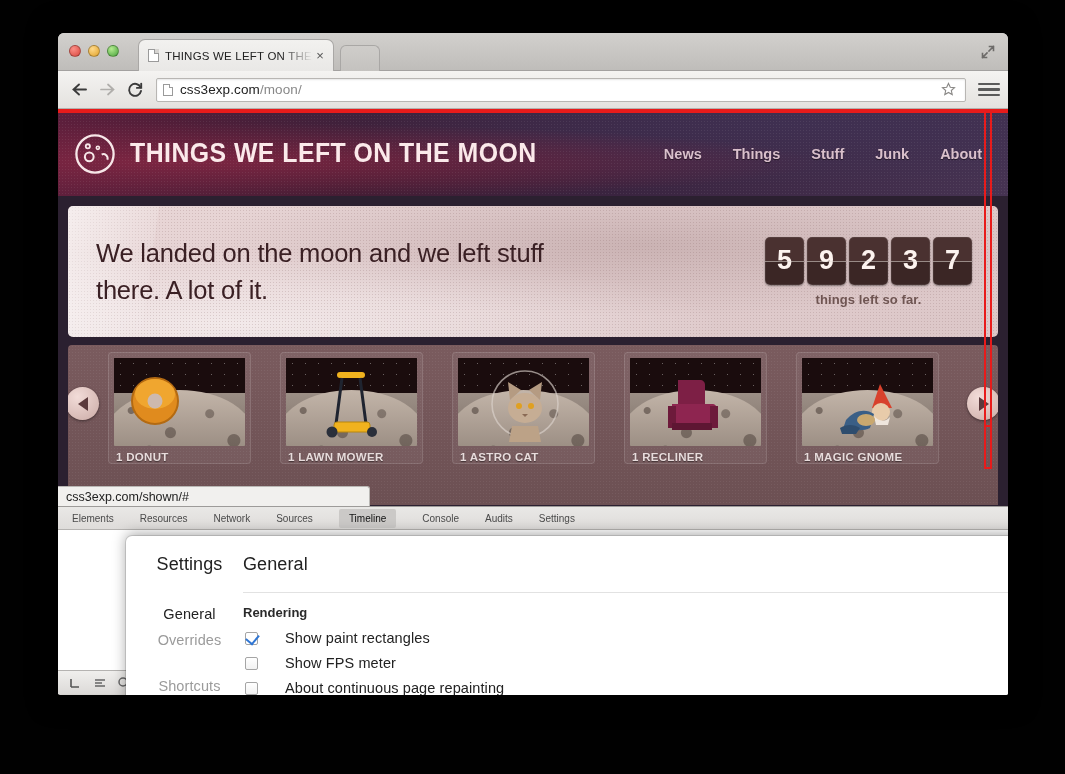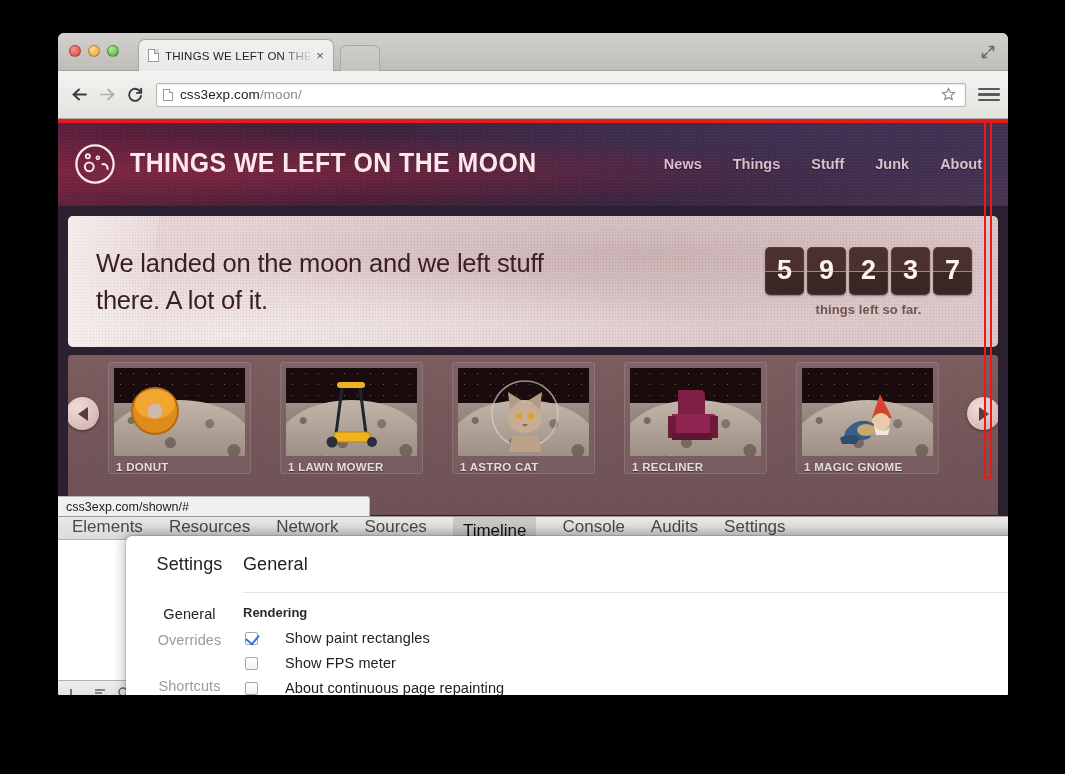--- a/index.html
+++ b/index.html
@@ -82,21 +82,21 @@
     border:1px solid #a9a7a5; border-bottom:none;
     border-radius:6px 6px 0 0;
   }
   #fullscreen-btn {
     position:absolute; right:11px; top:10px;
     width:18px; height:18px;
   }
 
   
   #toolbar {
-    height:48px;
+    height:38px;
     background:linear-gradient(#f4f3f1,#e4e2df);
     border-bottom:1px solid #b3b1ae;
     display:flex; align-items:center;
     padding:0 8px;
   }
   .navbtn {
     width:26px; height:26px; margin-right:2px;
     display:flex; align-items:center; justify-content:center;
     color:#3b3b3b;
   }
@@ -317,23 +317,23 @@
     position:relative;
     height:188px;
     background:#e9e8e6;
     border-top:1px solid #9d9b99;
     overflow:hidden;
   }
   #dt-tabs {
     height:23px;
     background:linear-gradient(#e9e8e6,#dedcda);
     border-bottom:1px solid #b5b3b1;
-    display:flex; 
+    display:flex; align-items:center;
     padding-left:14px; gap:26px;
-    font-size:17px; color:#4a4a4a;
+    font-size:10px; color:#4a4a4a;
   }
   #dt-tabs .dt-tab.active {
     background:#cbc9c7; padding:4px 10px; border-radius:2px; color:#111;
   }
   #dt-toolbar {
     position:absolute; left:0; right:0; bottom:0;
     height:24px;
     background:linear-gradient(#f0efed,#dcdad8);
     border-top:1px solid #b5b3b1;
     display:flex; align-items:center;

